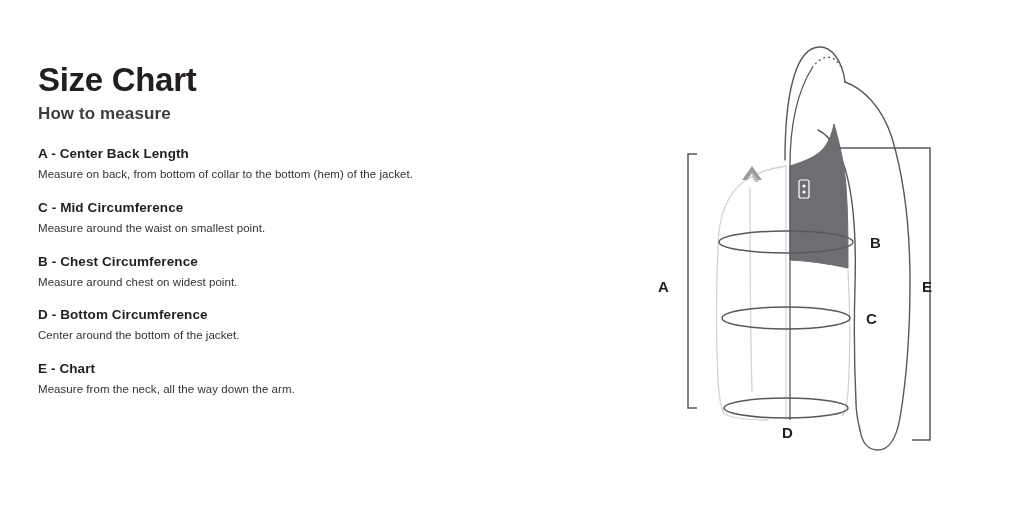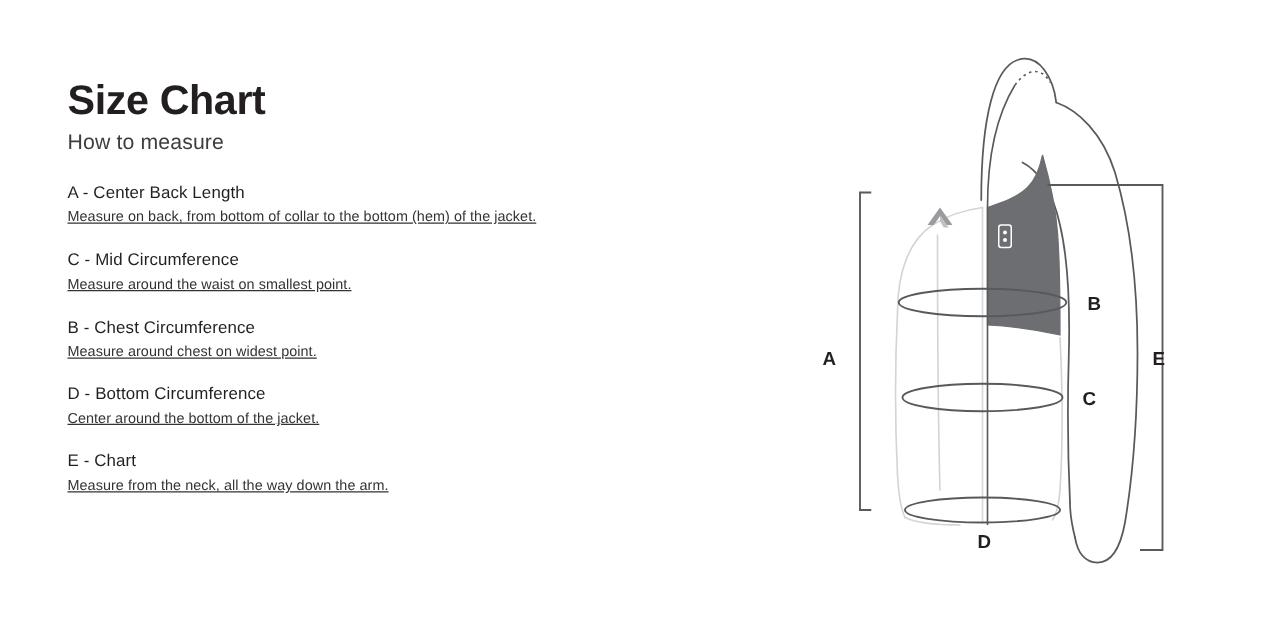--- a/index.html
+++ b/index.html
@@ -17,56 +17,55 @@
   }
   .page {
     position: relative;
     width: 1024px;
     height: 512px;
   }
 
   
   .left-col {
     position: absolute;
-    left: 54px;
+    left: 38px;
     top: 62px;
     width: 400px;
   }
   .title {
     font-size: 33px;
     font-weight: bold;
     letter-spacing: -0.3px;
     margin: 0 0 6px 0;
     line-height: 1.1;
     color: #231f20;
   }
   .subtitle {
     font-size: 17px;
-    font-weight: normal;
+    font-weight: bold;
     color: #3d3d3d;
     margin: 0 0 22px 0;
     letter-spacing: 0.1px;
   }
   .measure-block {
     margin-bottom: 17px;
   }
   .measure-head {
     font-size: 13.5px;
-    font-weight: normal;
+    font-weight: bold;
     color: #231f20;
     margin: 0 0 5px 0;
     letter-spacing: 0.1px;
   }
   .measure-desc {
     font-size: 11.5px;
     color: #333333;
     line-height: 1.45;
     margin: 0;
     letter-spacing: 0.05px;
-    text-decoration: underline;
   }
 
   
   .illus {
     position: absolute;
     left: 600px;
     top: 20px;
     width: 420px;
     height: 480px;
   }

